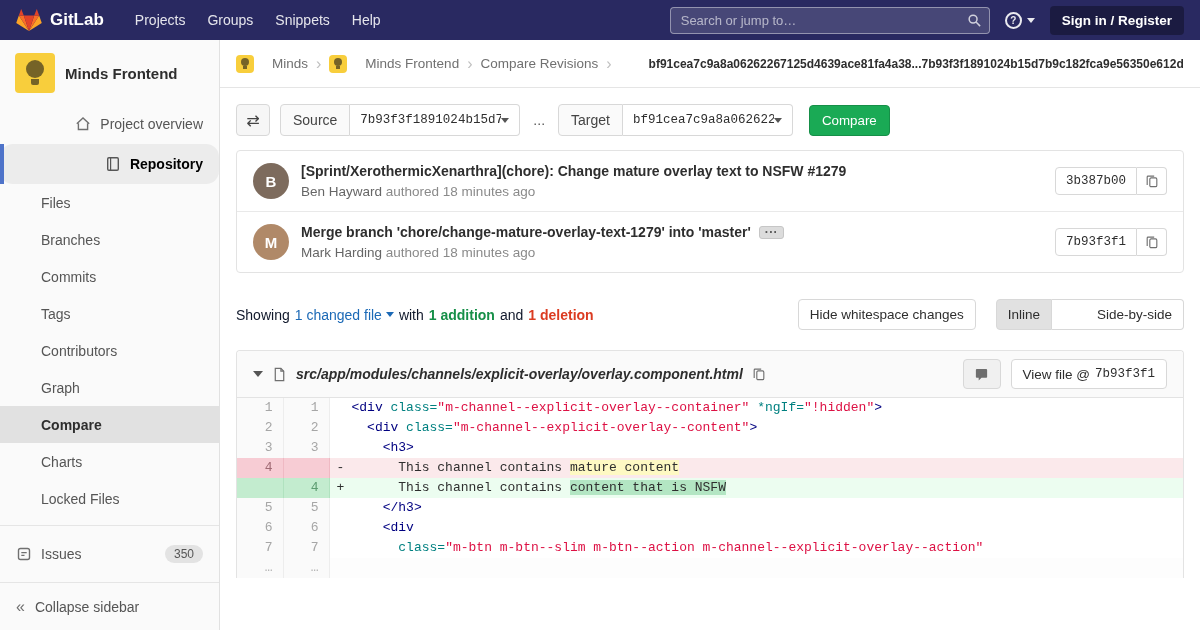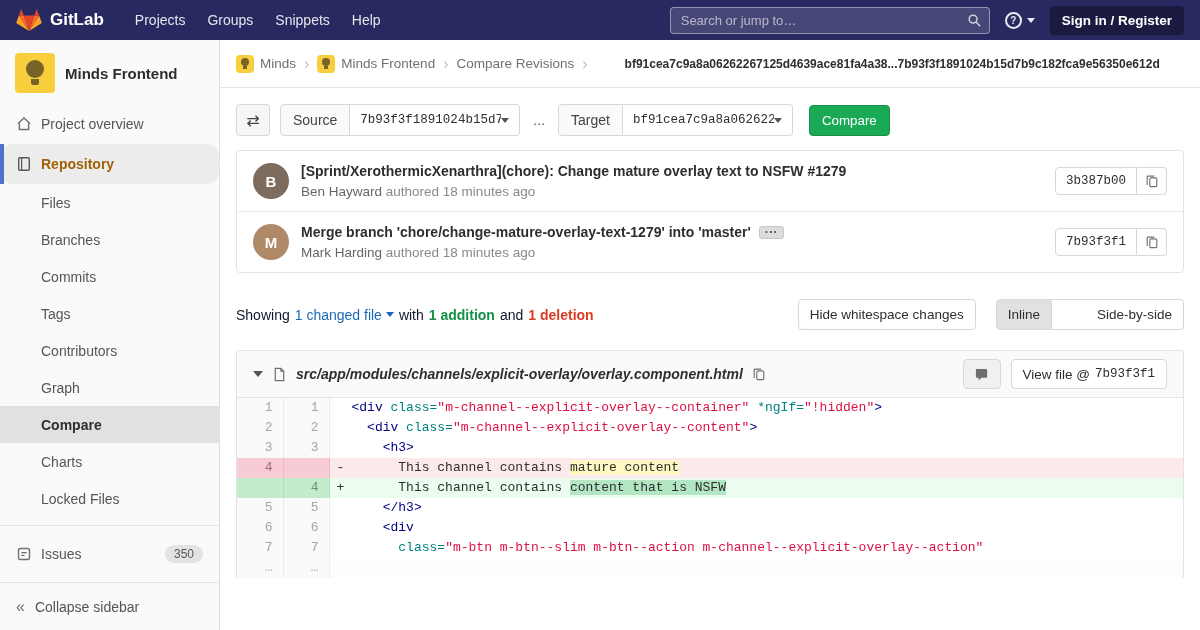--- a/index.html
+++ b/index.html
@@ -30,37 +30,37 @@
     font-size:13.5px; padding:7px 12px; border-radius:4px; cursor:pointer; white-space:nowrap; }
 
   
   .sidebar { position:fixed; top:40px; left:0; bottom:0; width:220px; background:#fafafa;
     border-right:1px solid #e1e1e1; z-index:10; }
   .ctx-header { display:flex; align-items:center; gap:10px; padding:13px 14px 11px 15px; cursor:pointer; }
   .project-avatar { width:40px; height:40px; border-radius:4px; background:#f8ce3c; position:relative; flex-shrink:0; }
   .bulb-head { position:absolute; left:11px; top:7px; width:18px; height:18px; border-radius:50%; background:#756327; }
   .bulb-base { position:absolute; left:16px; top:26px; width:8px; height:6px; background:#756327; border-radius:0 0 2px 2px; }
   .project-title { font-weight:bold; font-size:15px; color:#2e2e2e; }
-  .side-item { display:flex; align-items:center; height:40px; padding:0 16px; color:#555; cursor:pointer; position:relative; }
+  .side-item { display:flex; align-items:center; height:40px; padding:0 16px; color:#555; cursor:pointer; position:relative;justify-content:flex-end; }
   .side-item .icon { width:16px; margin-right:9px; display:flex; flex-shrink:0; }
-  .side-item.active-section { background:#ececec; color:#a16207; font-weight:bold;border-radius:13px; }
+  .side-item.active-section { background:#ececec; color:#000000; font-weight:bold;border-radius:13px; }
   .active-bar { position:absolute; left:0; top:0; bottom:0; width:4px; background:#4e73c9; }
   .sub-item { display:flex; align-items:center; height:37px; padding:0 16px 0 41px; color:#555; cursor:pointer; }
   .sub-item.active { background:#e1e1e1; color:#2e2e2e; font-weight:bold; }
   .side-divider { height:1px; background:#e5e5e5; margin:8px 0; }
   .issues-badge { margin-left:auto; background:#e3e3e3; color:#555; border-radius:9px; font-size:12px; padding:2px 9px; }
   .collapse-row { position:absolute; bottom:0; left:0; right:0; height:48px; border-top:1px solid #e5e5e5;
     display:flex; align-items:center; padding:0 16px; gap:10px; color:#555; background:#fafafa; cursor:pointer; }
   .collapse-icon { font-size:16px; color:#707070; line-height:1; }
 
   
   .content { margin-left:220px; padding-top:40px; }
   .breadcrumbs { height:48px; border-bottom:1px solid #e5e5e5; display:flex; align-items:center;
     padding:0 16px; color:#707070; font-size:13.5px; gap:8px; white-space:nowrap; }
-  .crumb { display:flex; align-items:center; gap:6px; cursor:pointer;justify-content:space-between; }
+  .crumb { display:flex; align-items:center; gap:18px; cursor:pointer;justify-content:space-between; }
   .crumb-avatar { width:18px; height:18px; border-radius:4px; background:#f8ce3c; position:relative; flex-shrink:0; }
   .bulb-head-sm { position:absolute; left:5px; top:3px; width:8px; height:8px; border-radius:50%; background:#756327; }
   .bulb-base-sm { position:absolute; left:7px; top:11px; width:4px; height:3px; background:#756327; }
   .crumb-sep { color:#c0c0c0; font-size:16px; }
   .crumb-current { color:#2e2e2e; font-weight:600; font-size:12px;margin-left:29px; }
 
   .compare-bar { display:flex; align-items:center; padding:16px 16px 0; gap:10px; }
   .swap-btn { width:34px; height:32px; border:1px solid #d8d8d8; border-radius:4px; background:#f6f6f6;
     display:flex; align-items:center; justify-content:center; font-size:16px; color:#444; cursor:pointer; }
   .ref-group { display:flex; }

